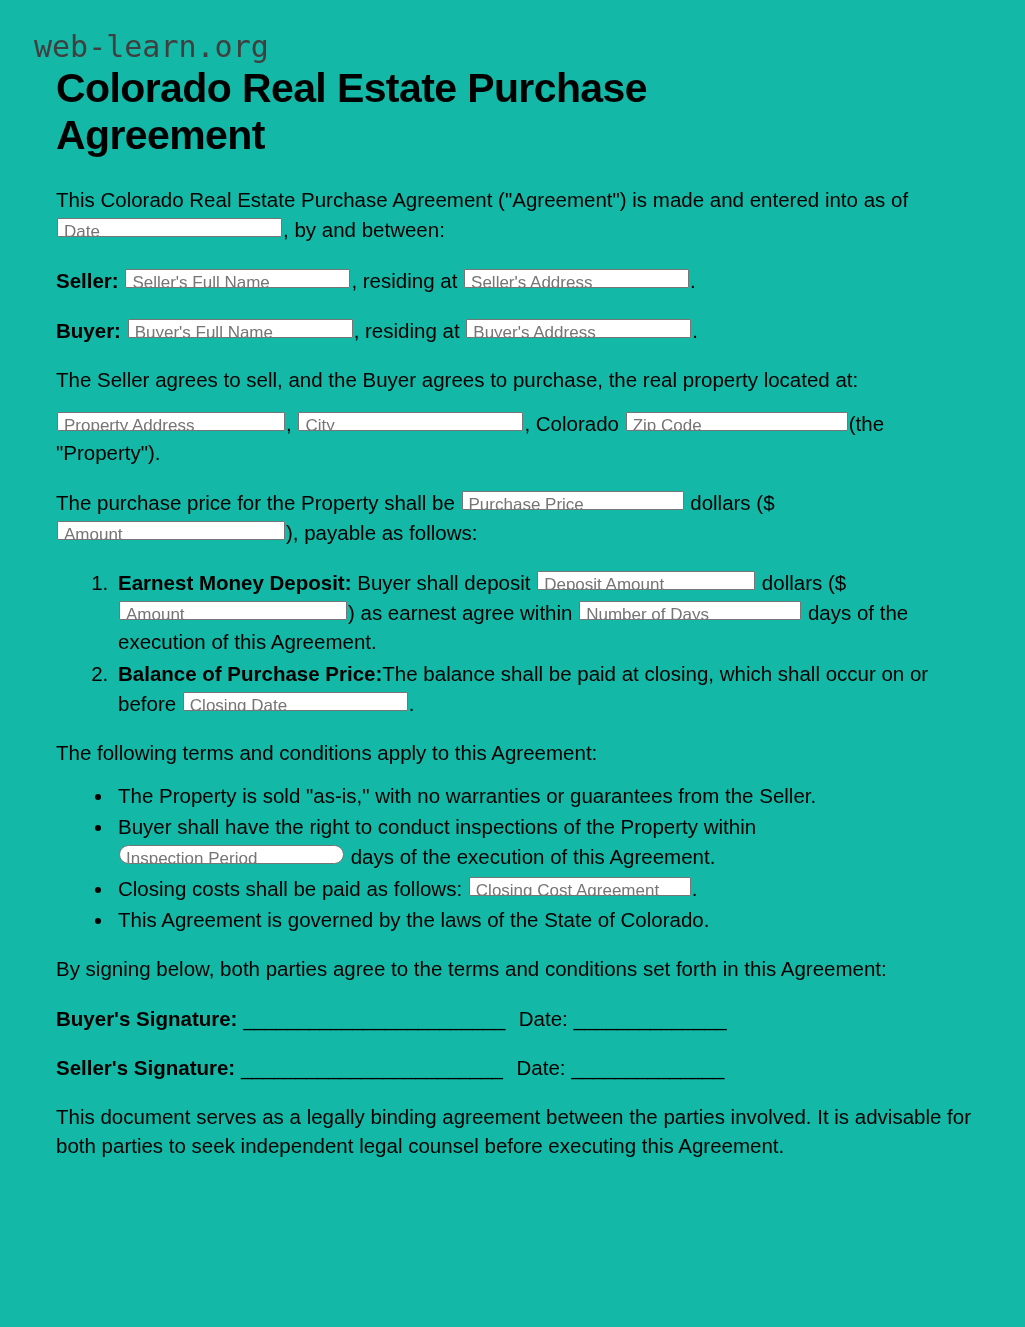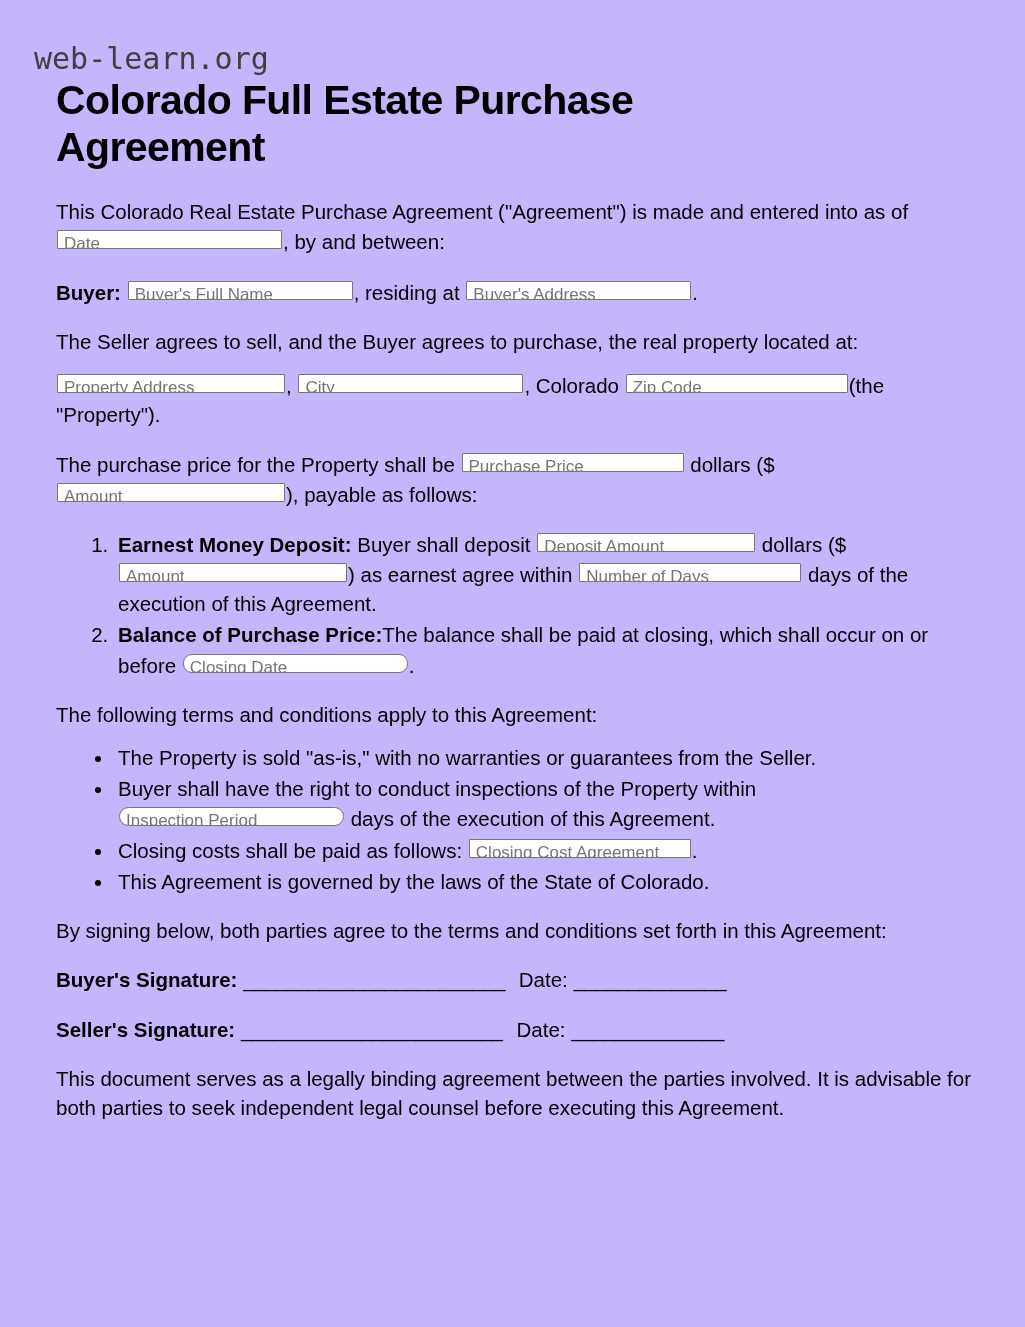--- a/index.html
+++ b/index.html
@@ -13,22 +13,22 @@
     min-height: 1327px;
     font-family: "Liberation Sans", sans-serif;
     color: #000000;
     -webkit-font-smoothing: antialiased;
   }
 
   .page {
     width: 1025px;
     min-height: 1327px;
     box-sizing: border-box;
-    padding: 42px 34px 40px 34px;
-    background: #c4b5fd;
+    padding: 30px 34px 40px 34px;
+    background: #14b8a6;
   }
 
   
   .site-brand {
     font-family: "DejaVu Sans Mono", "Liberation Mono", monospace;
     font-size: 30px;
     color: #3f3f3f;
     letter-spacing: 0px;
     line-height: 1.1;
     margin: 0 0 2px 0;
@@ -88,21 +88,21 @@
   .fld.w-date { width: 225px; }
   .fld.w-name { width: 225px; }
   .fld.w-addr { width: 225px; }
   .fld.w-prop { width: 228px; }
   .fld.w-city { width: 225px; }
   .fld.w-zip  { width: 222px; }
   .fld.w-price { width: 222px; }
   .fld.w-amount { width: 228px; }
   .fld.w-deposit { width: 218px; }
   .fld.w-days { width: 222px; }
-  .fld.w-closedate { width: 225px; border-radius: 9px; }
+  .fld.w-closedate { width: 225px; }
   .fld.w-inspect { width: 225px; border-radius: 13px; }
   .fld.w-closecost { width: 222px; }
 
   
   ol.terms {
     margin: 0 0 20px 0;
     padding-left: 58px;
     list-style-type: decimal;
   }
   ol.terms > li {
@@ -135,29 +135,34 @@
     width: 14px;
   }
 </style>
 </head>
 <body>
 
 <div class="page">
 
   <div class="site-brand">web-learn.org</div>
 
-  <h1 class="doc-title">Colorado Full Estate Purchase Agreement</h1>
+  <h1 class="doc-title">Colorado Real Estate Purchase Agreement</h1>
 
   <div class="content">
 
     <p class="para">
       <span>This Colorado Real Estate Purchase Agreement ("Agreement") is made and entered into as of</span>
       <span class="fld w-date">Date</span><span>, by and between:</span>
     </p>
 
+    <p class="para">
+      <span class="lbl">Seller:</span>
+      <span class="fld w-name">Seller's Full Name</span><span>, residing at</span>
+      <span class="fld w-addr">Seller's Address</span><span>.</span>
+    </p>
 
     <p class="para">
       <span class="lbl">Buyer:</span>
       <span class="fld w-name">Buyer's Full Name</span><span>, residing at</span>
       <span class="fld w-addr">Buyer's Address</span><span>.</span>
     </p>
 
     <p class="tight">The Seller agrees to sell, and the Buyer agrees to purchase, the real property located at:</p>
 
     <p class="para">

